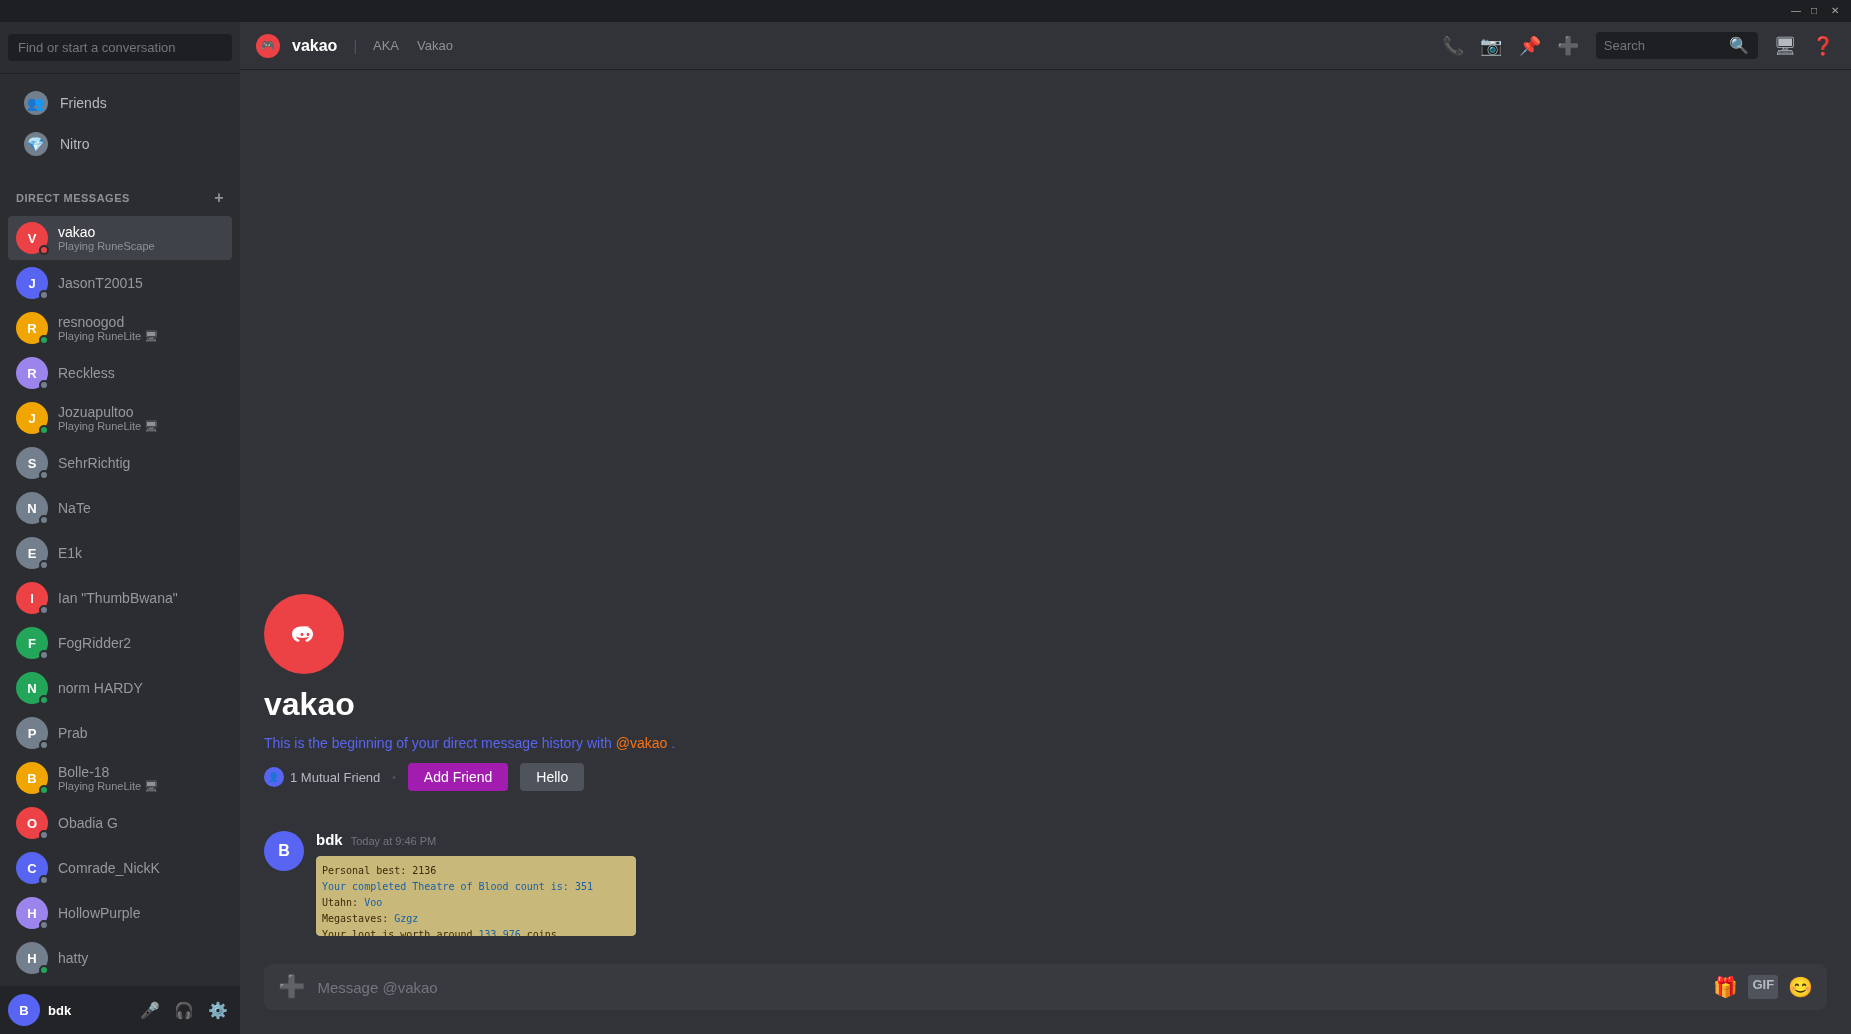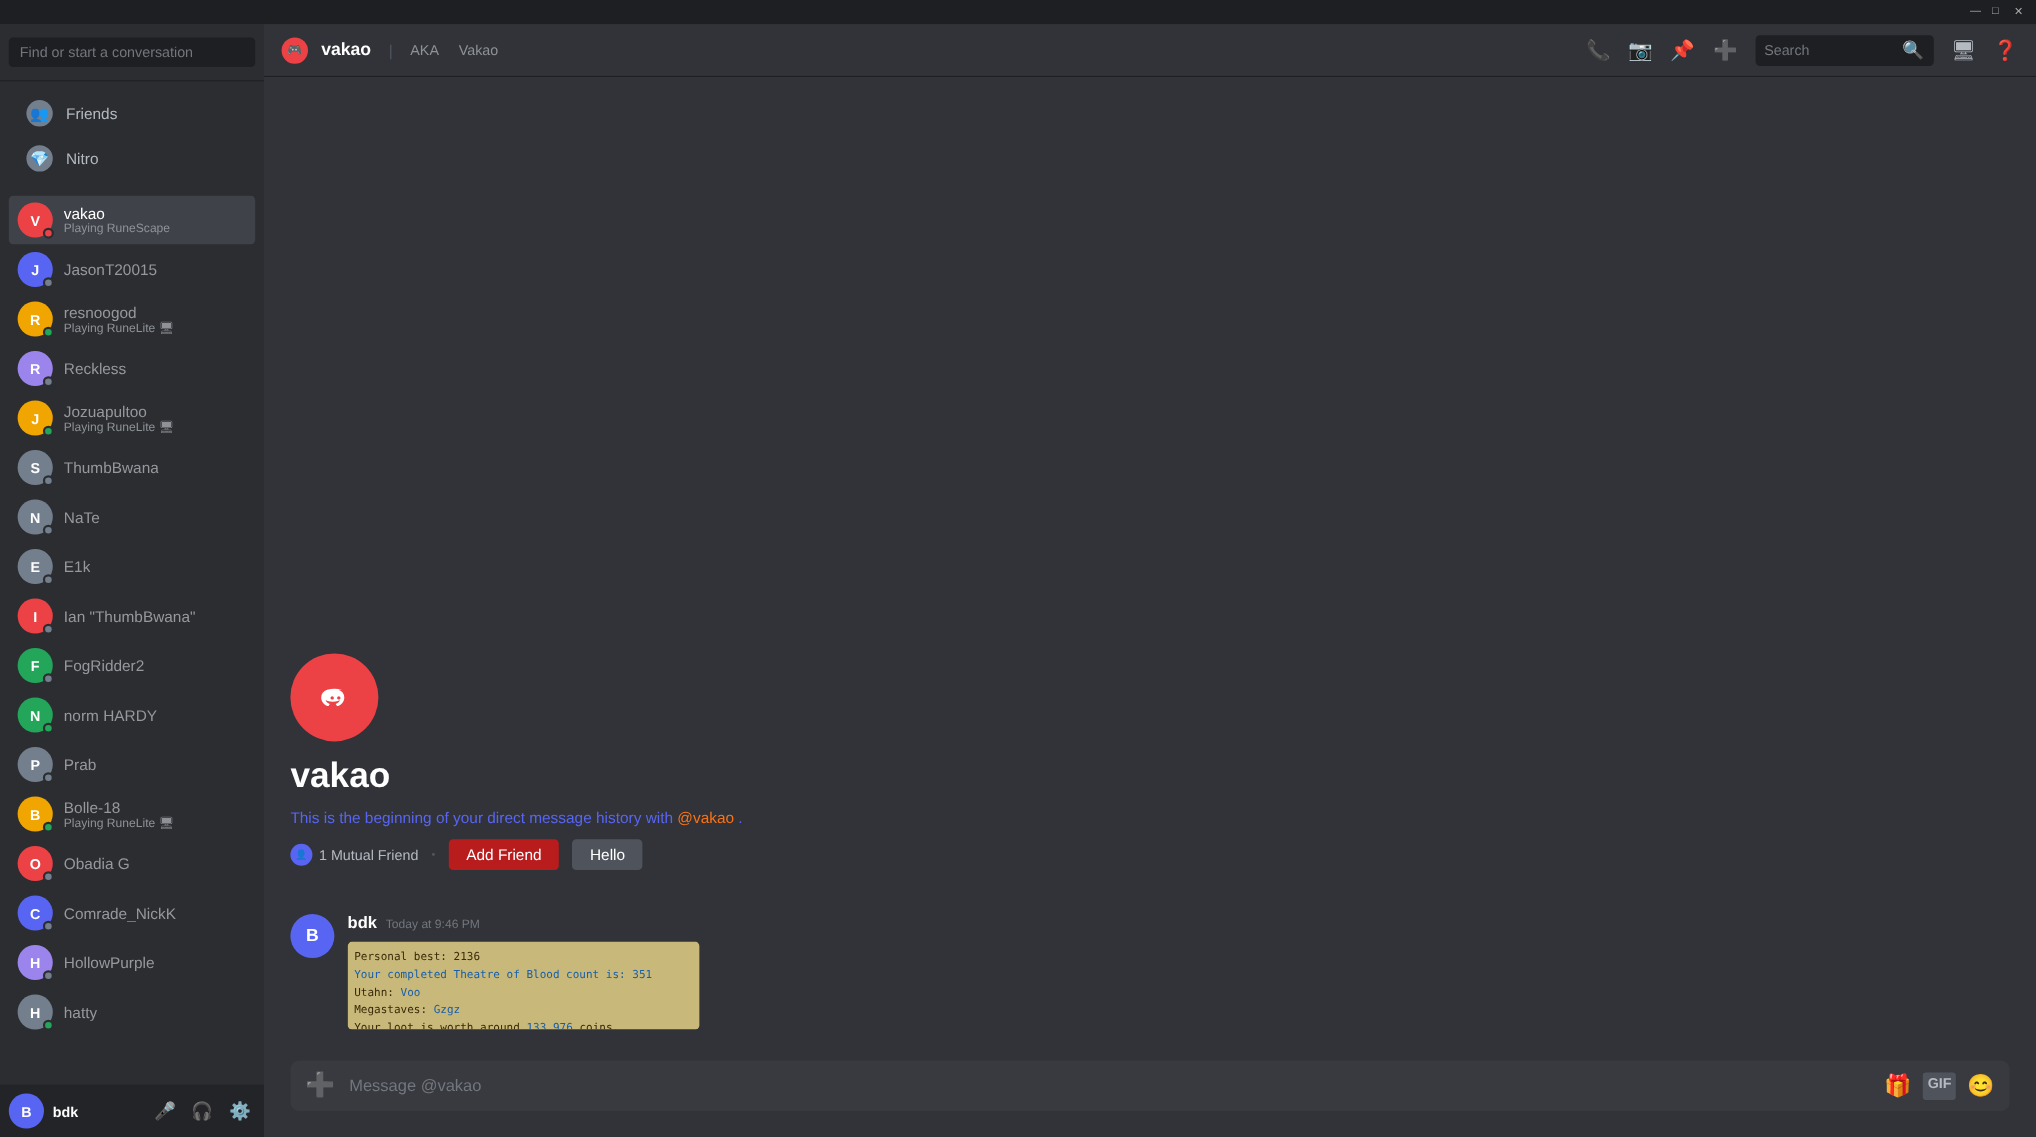--- a/index.html
+++ b/index.html
@@ -306,21 +306,21 @@
       font-size: 10px;
     }
     .btn {
       padding: 6px 16px;
       border-radius: 4px;
       border: none;
       font-size: 14px;
       font-weight: 500;
       cursor: pointer;
     }
-    .btn-primary { background: #b91c1c; color: white; }
+    .btn-primary { background: #a21caf; color: white; }
     .btn-secondary { background: #4f545c; color: #fff; }
     
     .messages-area {
       padding: 16px 24px;
     }
     .message {
       display: flex;
       gap: 12px;
       margin-bottom: 12px;
     }
@@ -428,20 +428,24 @@
       <div class="nav-item">
         <div class="nav-icon">👥</div>
         <span>Friends</span>
       </div>
       <div class="nav-item">
         <div class="nav-icon">💎</div>
         <span>Nitro</span>
       </div>
     </div>
 
+    <div class="dm-header">
+      <span>Direct Messages</span>
+      <span class="dm-plus">+</span>
+    </div>
 
     <div class="dm-list">
 
       <div class="dm-item active">
         <div class="dm-avatar" style="background: #ed4245; color: white;">
           V
           <div class="dm-avatar-status" style="background: #ed4245;"></div>
         </div>
         <div class="dm-info">
           <span class="dm-name">vakao</span>
@@ -490,21 +494,21 @@
           <span class="dm-status">Playing RuneLite 🖥</span>
         </div>
       </div>
 
       <div class="dm-item">
         <div class="dm-avatar" style="background: #747f8d; color: white;">
           S
           <div class="dm-avatar-status" style="background: #747f8d;"></div>
         </div>
         <div class="dm-info">
-          <span class="dm-name">ThumbBwana</span>
+          <span class="dm-name">SehrRichtig</span>
         </div>
       </div>
 
       <div class="dm-item">
         <div class="dm-avatar" style="background: #747f8d; color: white;">
           N
           <div class="dm-avatar-status" style="background: #747f8d;"></div>
         </div>
         <div class="dm-info">
           <span class="dm-name">NaTe</span>

